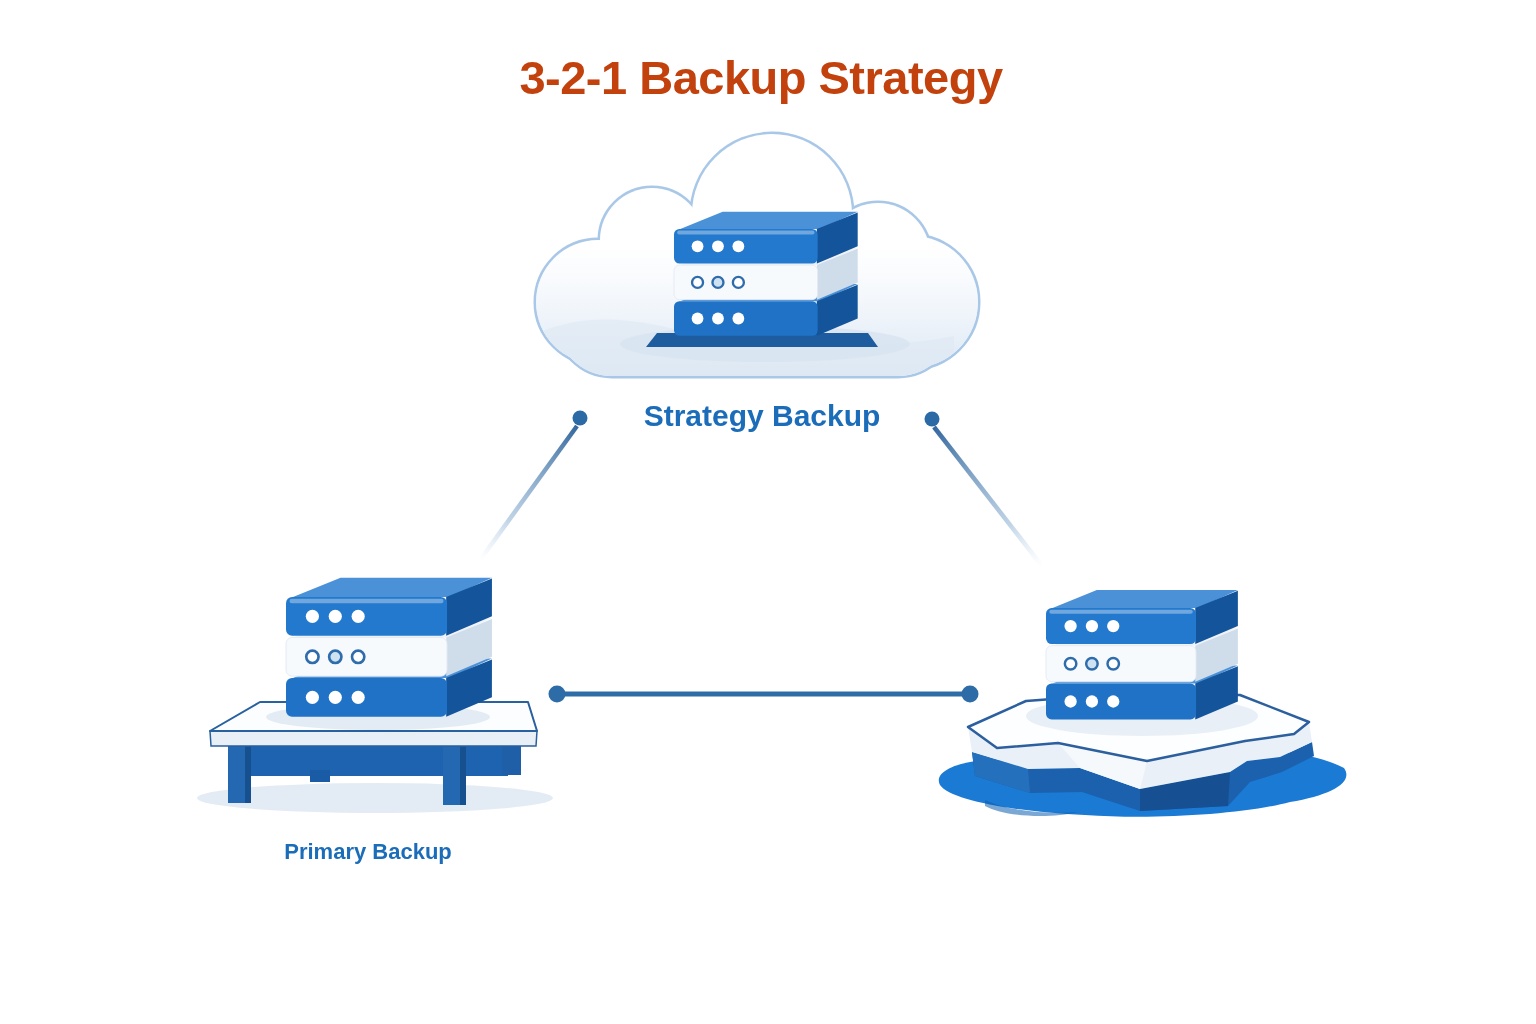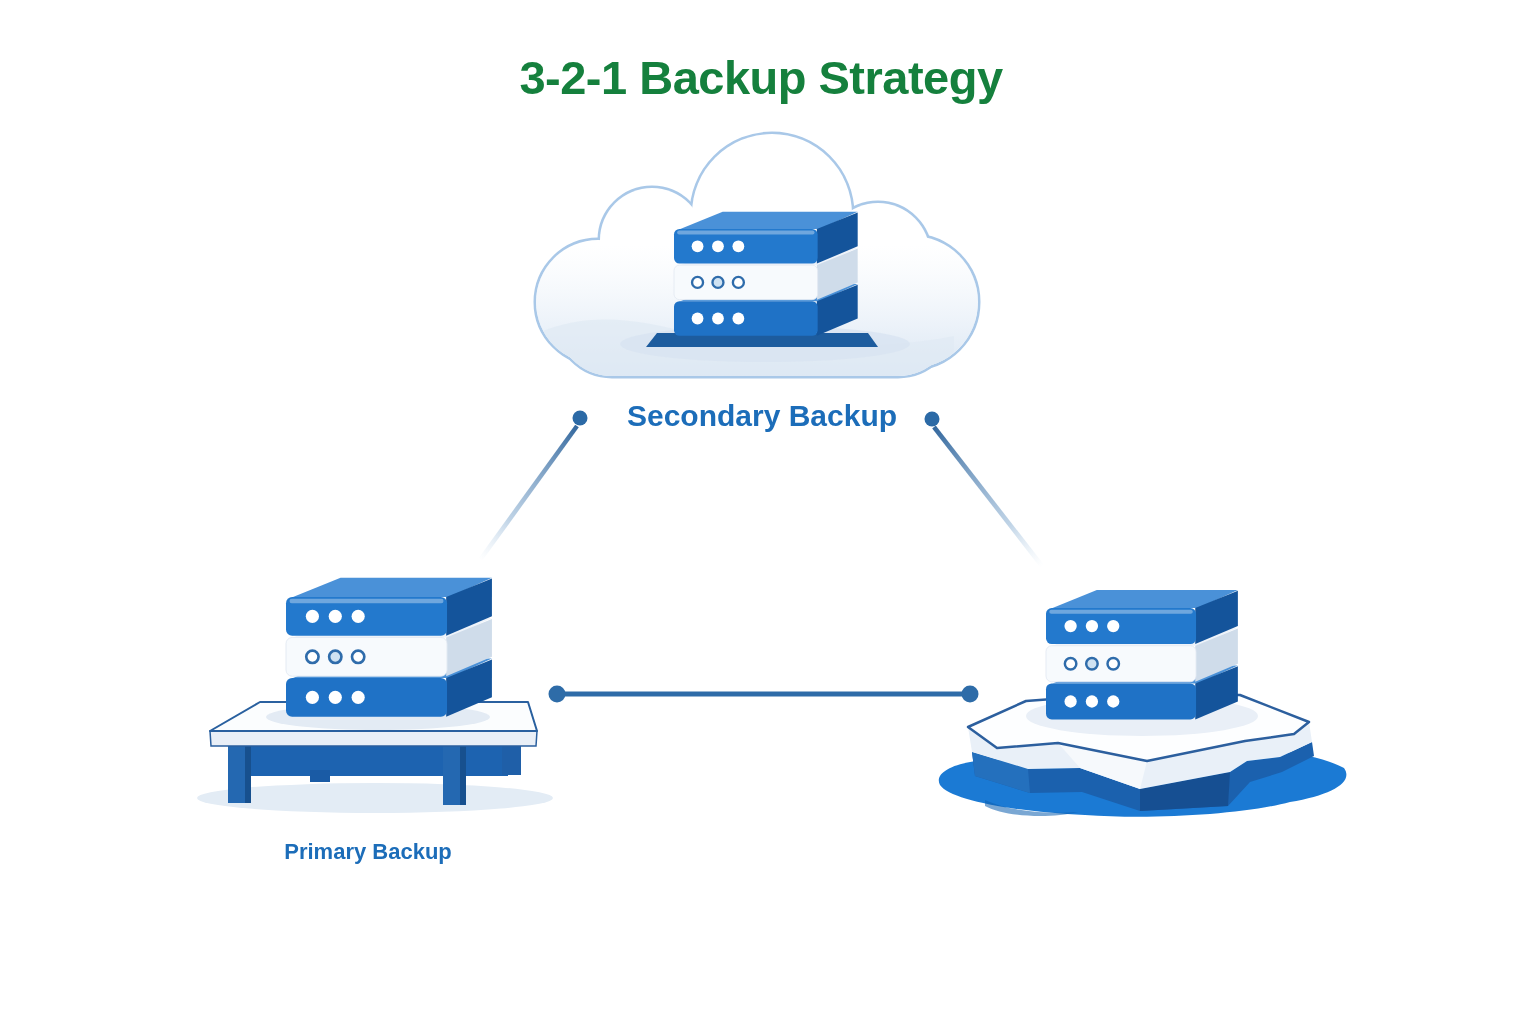--- a/index.html
+++ b/index.html
@@ -17,21 +17,21 @@
   }
   .diagram-title {
     position: absolute;
     left: 0;
     width: 1522px;
     top: 50px;
     text-align: center;
     font-size: 47px;
     font-weight: 700;
     letter-spacing: -0.5px;
-    color: #15803d;
+    color: #c2410c;
   }
   .node-label {
     position: absolute;
     width: 400px;
     text-align: center;
     font-weight: 700;
     color: #1c6db9;
   }
   .label-secondary { left: 562px; top: 399px; font-size: 30px; }
   .label-primary   { left: 168px; top: 839px; font-size: 22px; }
@@ -179,16 +179,16 @@
         <path d="M 968,727 L 1026,701 L 1120,694 L 1240,695 L 1309,722 L 1294,734 L 1245,741
                  L 1147,761 L 1058,743 L 997,748 Z" fill="#fdfeff" stroke="#2c5f9e" stroke-width="2.5" stroke-linejoin="round"></path>
         <ellipse cx="1142" cy="716" rx="116" ry="20" fill="#e9eff7"></ellipse>
       </g>
       <use href="#srv" transform="translate(1046,608) scale(0.82)"></use>
     </g>
   </svg>
 
   <div class="diagram-title">3-2-1 Backup Strategy</div>
 
-  <div class="node-label label-secondary">Secondary Backup</div>
+  <div class="node-label label-secondary">Strategy Backup</div>
   <div class="node-label label-primary">Primary Backup</div>
 
 </div>
 
 </body></html>

